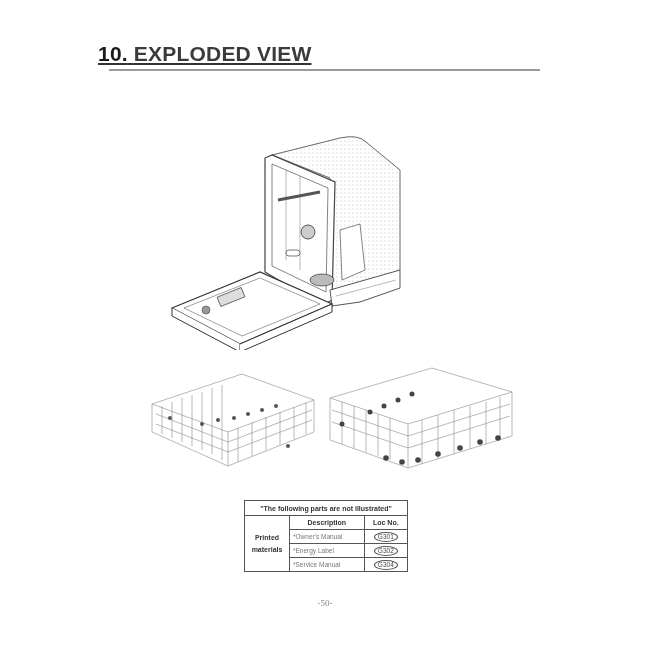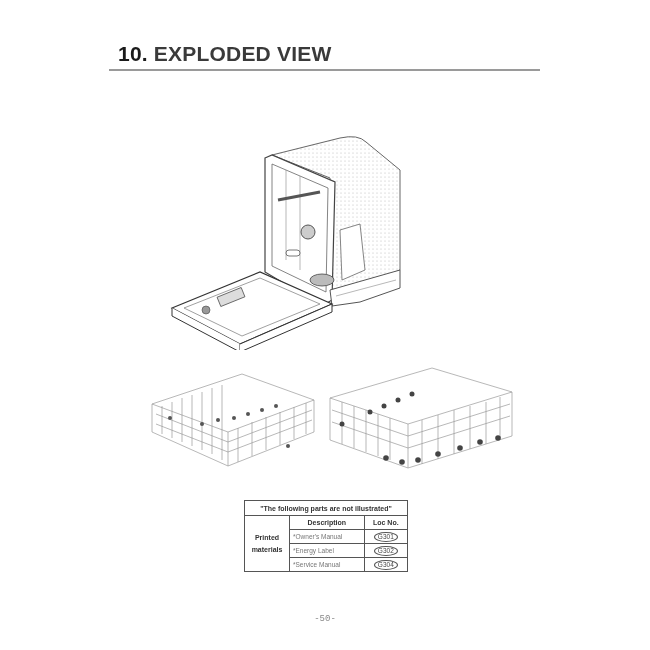--- a/index.html
+++ b/index.html
@@ -1,33 +1,33 @@
 <!DOCTYPE html>
 <html><head>
 <meta charset="utf-8">
 <style>
   html, body { margin: 0; padding: 0; background: #ffffff; }
   body { width: 650px; height: 650px; position: relative; overflow: hidden; font-family: "Liberation Sans", sans-serif; }
-  .title { position: absolute; left: 118px; top: 42px; font-size: 21px; font-weight: bold; color: #333; letter-spacing: 0.2px; }
+  .title { position: absolute; left: 98px; top: 42px; font-size: 21px; font-weight: bold; color: #333; letter-spacing: 0.2px; text-decoration: underline; }
   .title .num { color: #1a1a1a; }
   .title .txt { color: #3a3a3a; }
   .rule { position: absolute; left: 109px; top: 69px; width: 431px; height: 2px; background: #9a9a9a; }
   .figure { position: absolute; }
   .fig-main { left: 160px; top: 120px; width: 260px; height: 230px; }
   .fig-upper { left: 142px; top: 362px; width: 180px; height: 108px; }
   .fig-lower { left: 322px; top: 362px; width: 198px; height: 108px; }
   .notes { position: absolute; left: 244px; top: 500px; width: 164px; border: 1.5px solid #333; border-collapse: collapse; font-size: 7px; color: #333; }
   .notes td, .notes th { border: 1px solid #555; padding: 0 3px; height: 13px; }
   .notes .head { font-weight: bold; text-align: center; font-size: 7px; height: 14px; }
   .notes .colh { font-weight: bold; text-align: center; }
   .notes .group { font-weight: bold; text-align: center; line-height: 12px; width: 38px; }
   .notes .desc { color: #777; font-size: 6.5px; }
   .notes .loc { text-align: center; }
   .loc span { display: inline-block; border: 1px solid #555; border-radius: 50%; padding: 0 3px; font-size: 6.5px; line-height: 8px; color: #444; }
-  .page-num { position: absolute; left: 0; width: 650px; top: 614px; text-align: center; font-family: Liberation Mono, monospace; font-size: 9px; color: #888; }
+  .page-num { position: absolute; left: 0; width: 650px; top: 598px; text-align: center; font-family: Liberation Serif, serif; font-size: 9px; color: #888; }
 </style>
 </head>
 <body>
 
 <div class="title">
   <span class="num">10.</span>
   <span class="txt">EXPLODED VIEW</span>
 </div>
 <div class="rule"></div>
 

